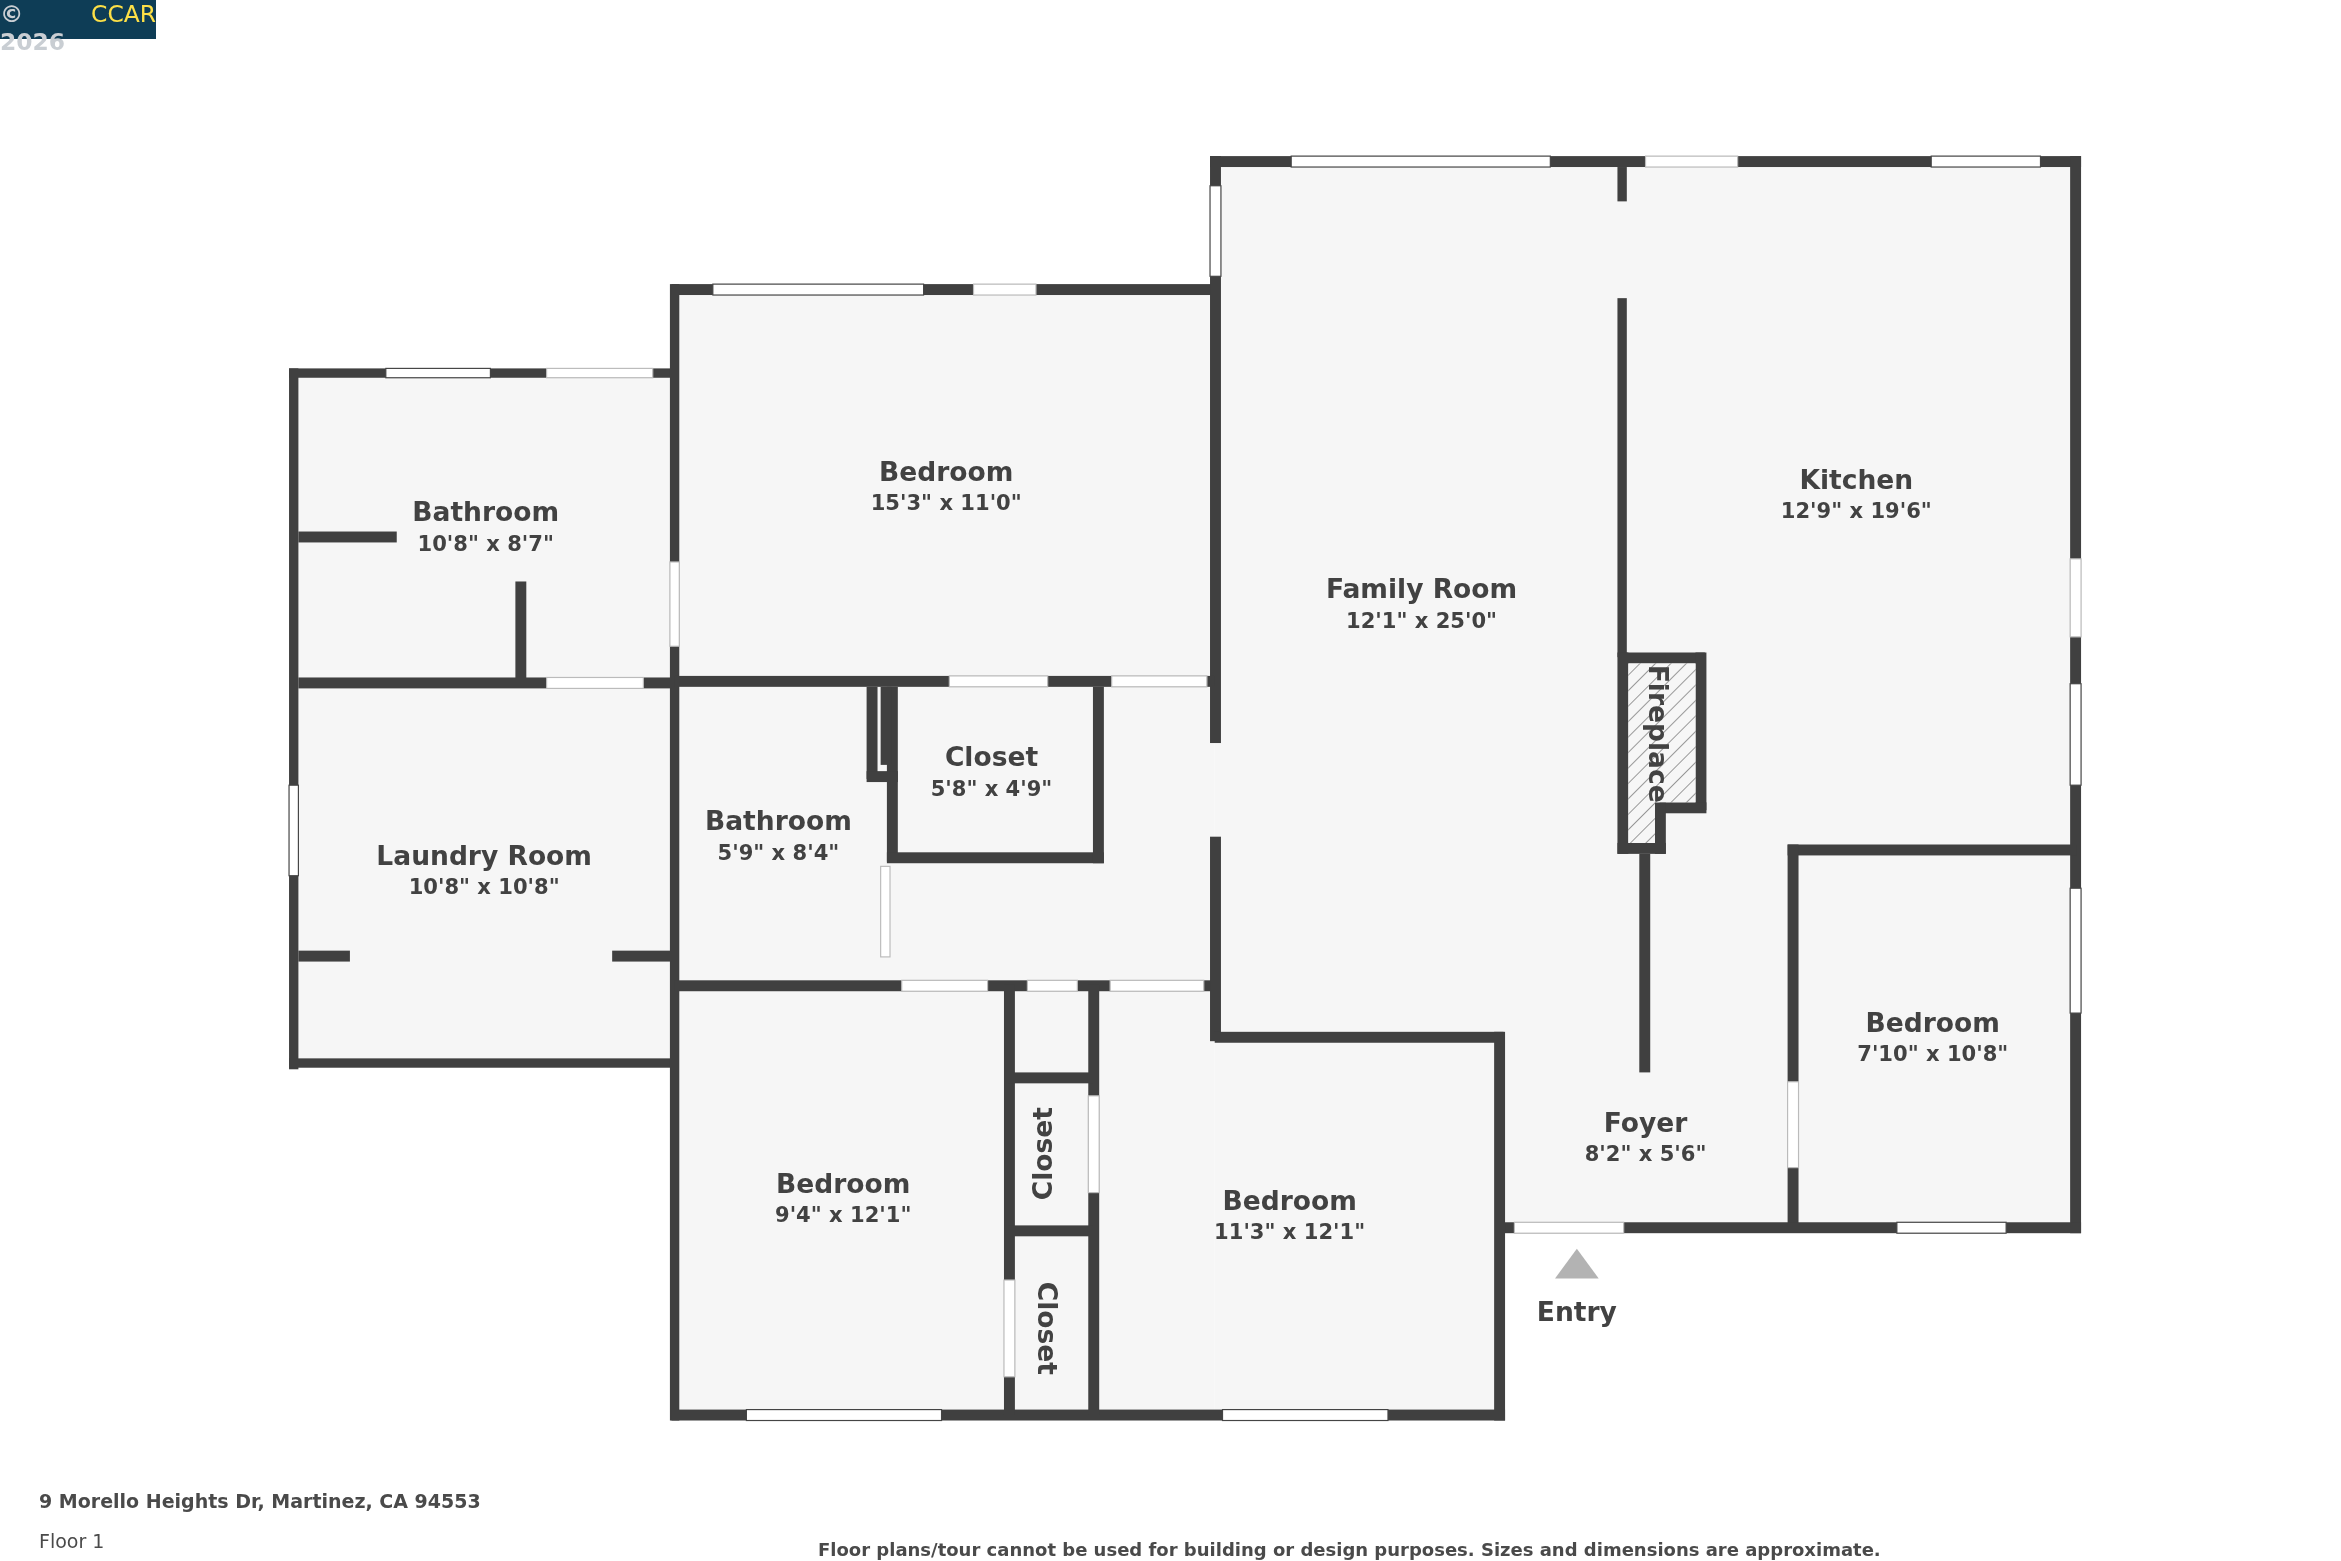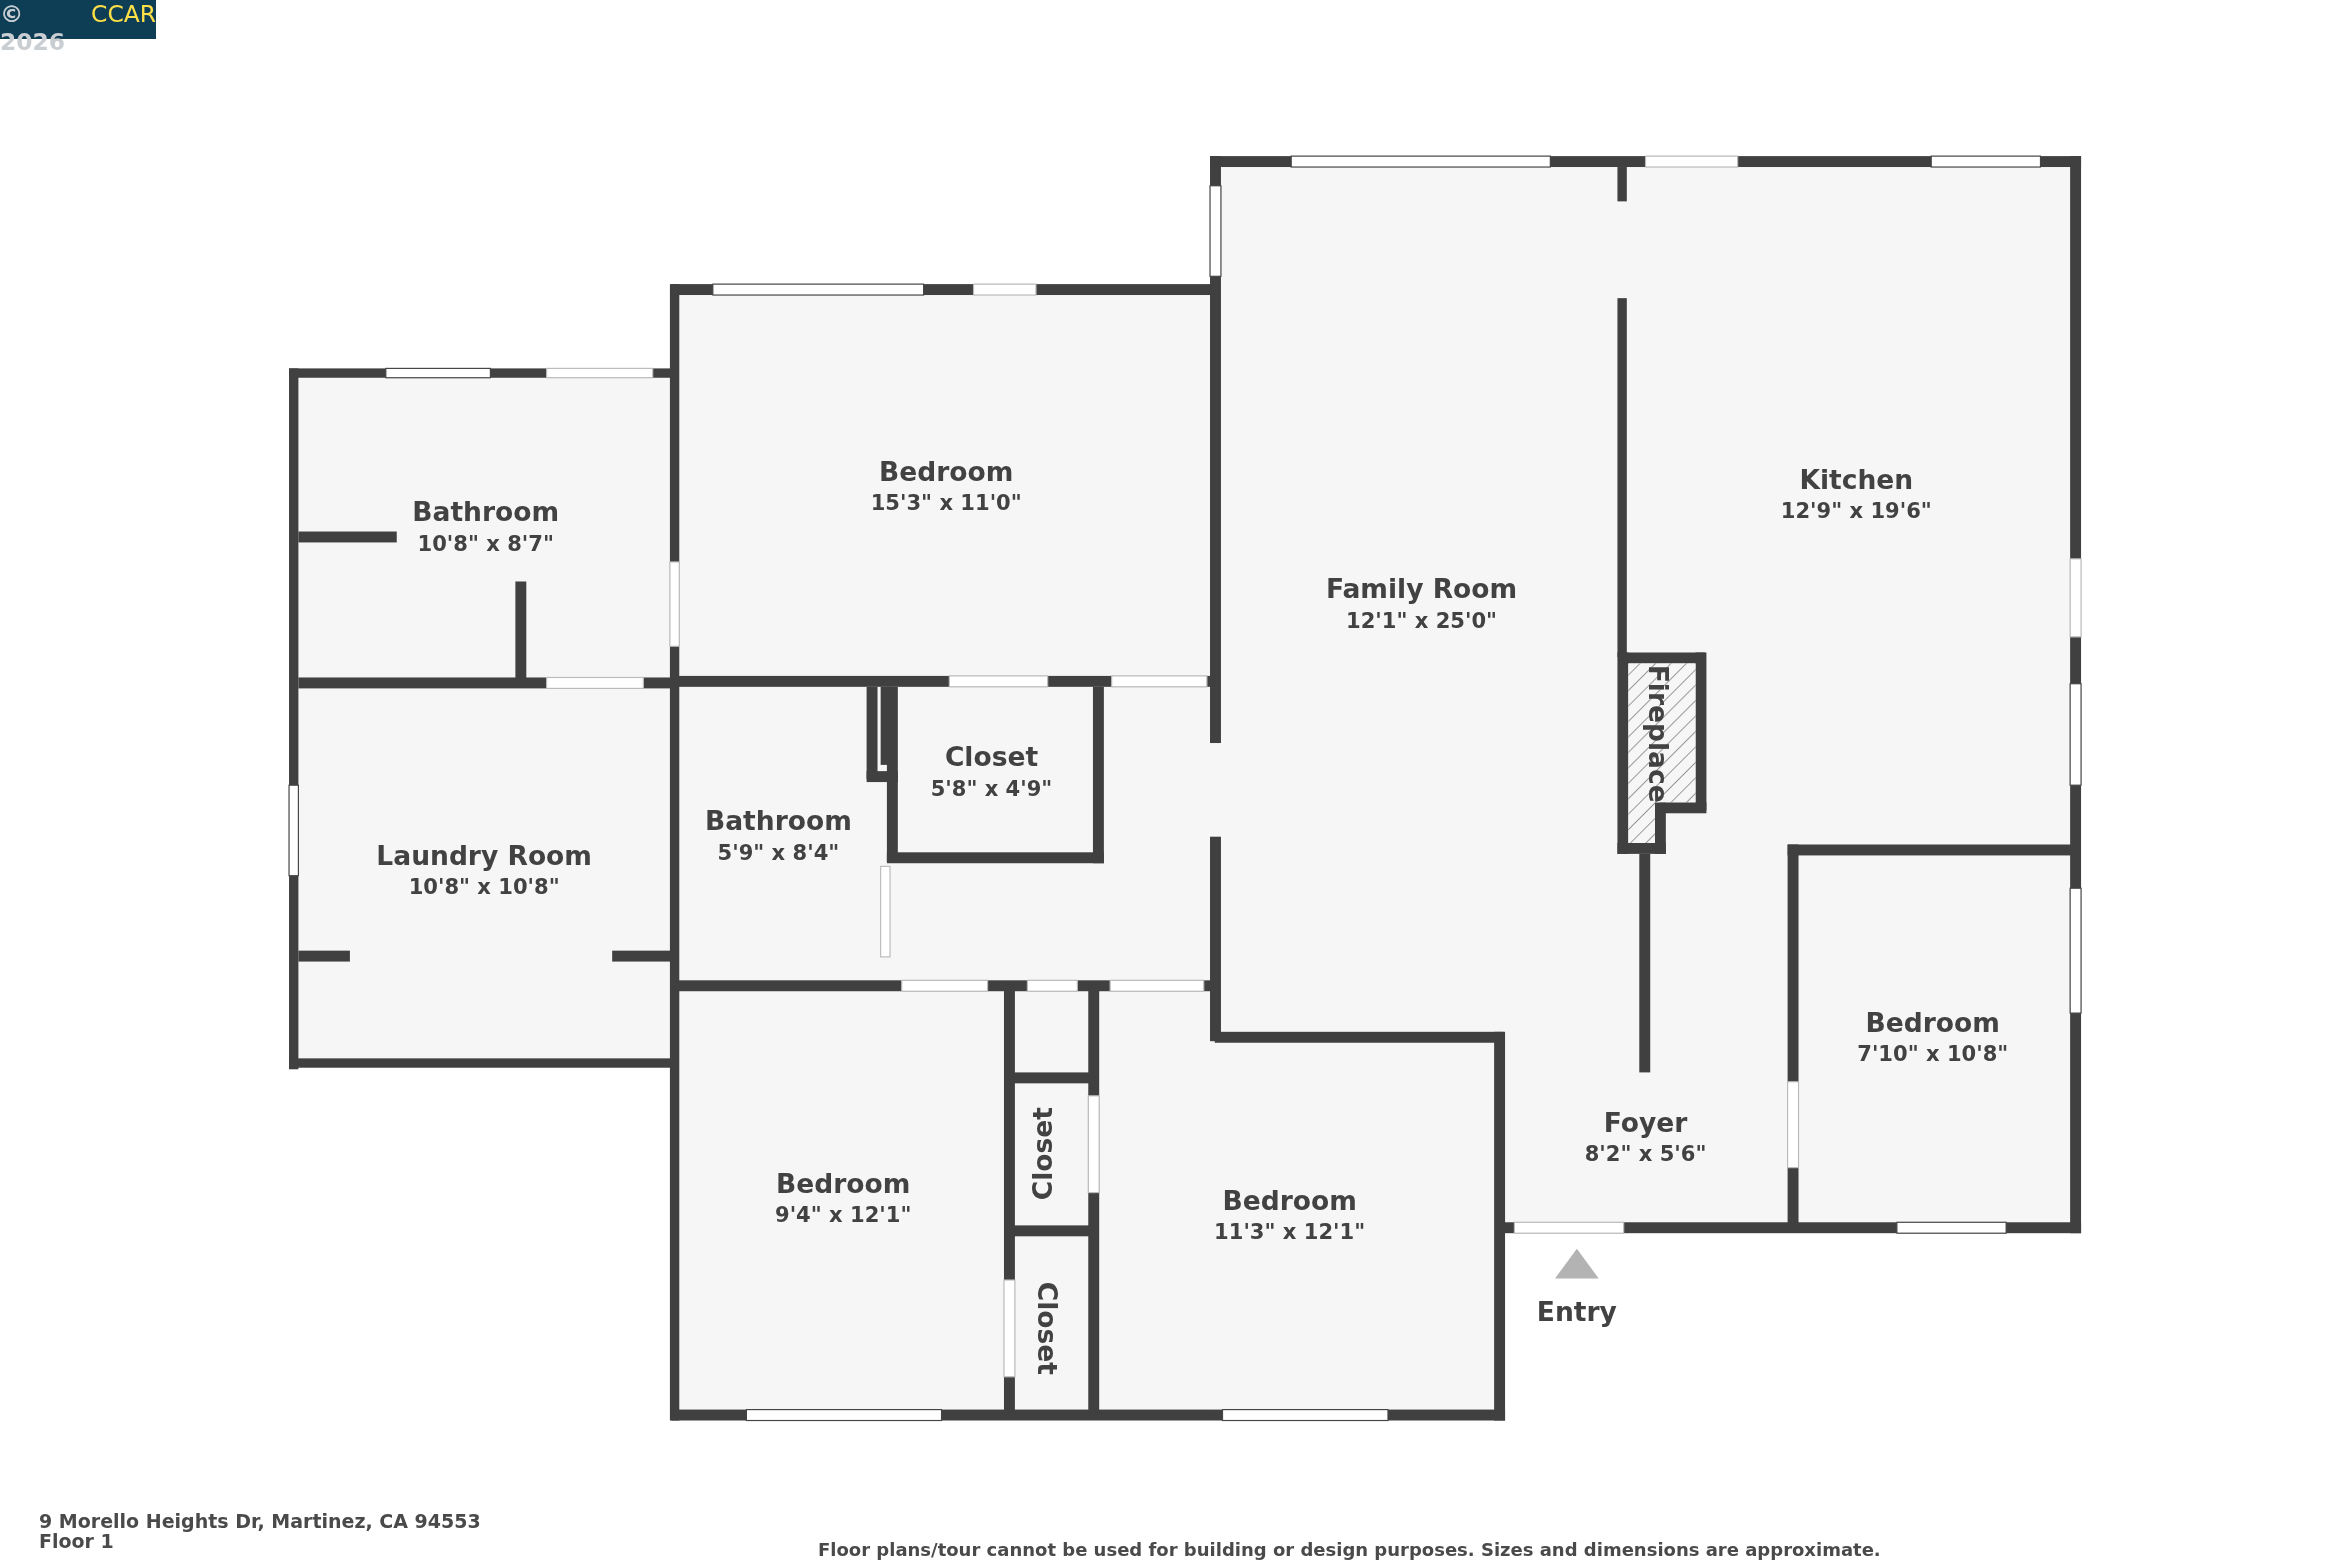--- a/index.html
+++ b/index.html
@@ -3,22 +3,22 @@
 <meta charset="utf-8">
 <style>
   html, body { margin:0; padding:0; background:#ffffff; }
   body { width:2342px; height:1561px; position:relative; overflow:hidden; font-family:"DejaVu Sans", sans-serif; }
   .badge { position:absolute; left:0; top:0; width:156px; height:39px; background:#0e3d56; display:flex; align-items:flex-start; justify-content:center; }
   .badge .year { color:#c9ced3; font-weight:bold; font-size:23.4px; font-family:"DejaVu Sans", sans-serif; }
   .badge .org { color:#fde047; font-size:23.4px; margin-left:4.7px; font-family:"DejaVu Sans", sans-serif; }
   svg.plan { position:absolute; left:0; top:0; }
   .room-name { font-family:"DejaVu Sans", sans-serif; font-weight:bold; font-size:34px; fill:#424242; }
   .room-dim { font-family:"DejaVu Sans", sans-serif; font-weight:bold; font-size:27px; fill:#424242; }
-  .footer-addr { position:absolute; left:39px; top:1490px; font-size:19px; font-weight:bold; color:#4a4a4a;margin-top:20px; }
-  .footer-floor { position:absolute; left:39px; top:1530px; font-size:19px; font-weight:bold; color:#4a4a4a; }
+  .footer-addr { position:absolute; left:39px; top:1490px; font-size:19px; font-weight:bold; color:#4a4a4a; }
+  .footer-floor { position:absolute; left:39px; top:1530px; font-size:19px; font-weight:normal; color:#4a4a4a; }
   .footer-note { position:absolute; left:818px; top:1539px; font-size:18px; font-weight:bold; color:#4a4a4a; }
 </style>
 </head>
 <body>
 
 <div class="badge">
   <span class="year">© 2026</span>
   <span class="org">CCAR</span>
 </div>
 

